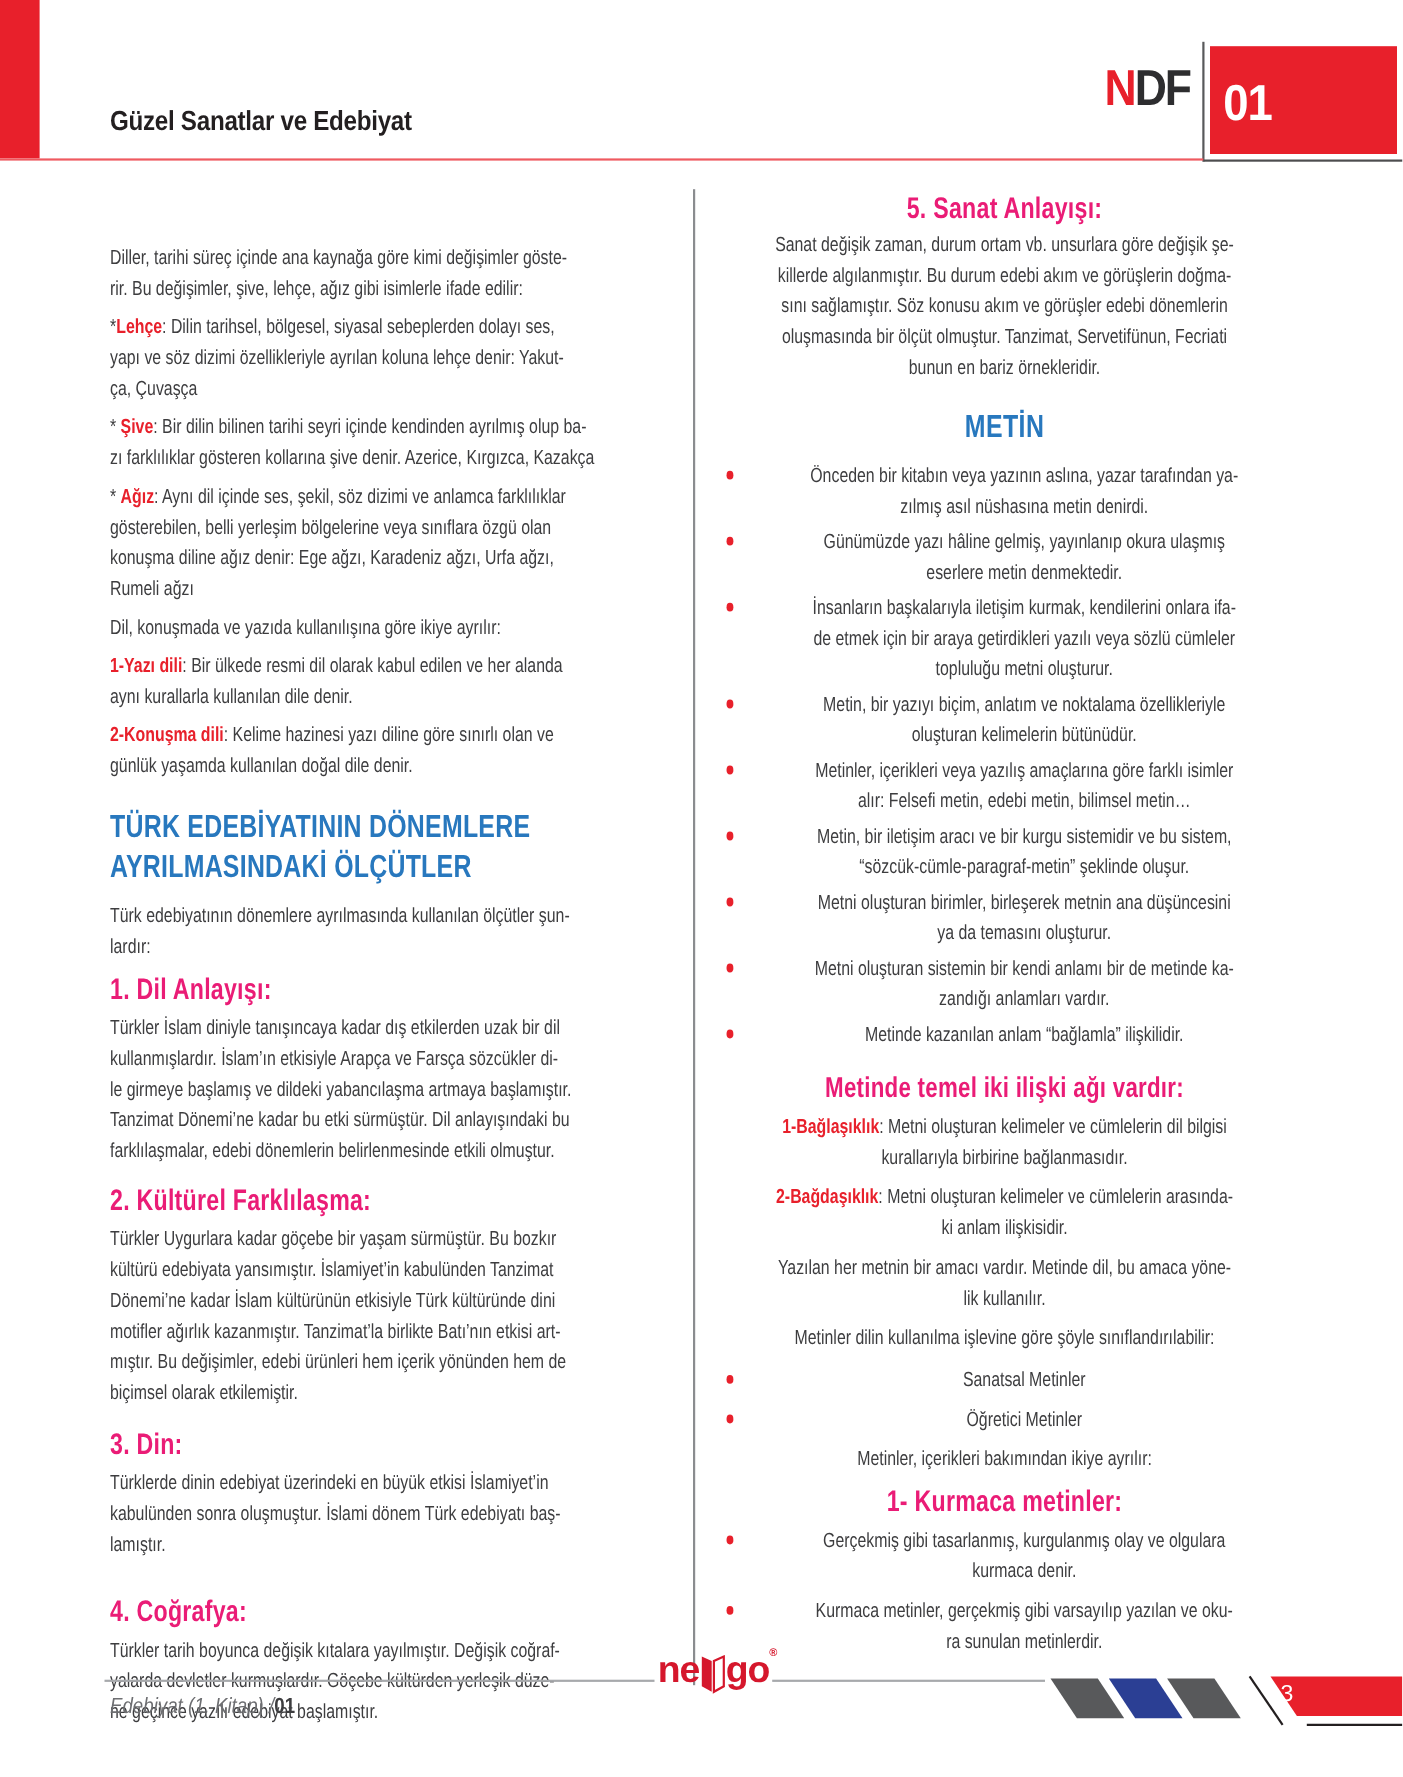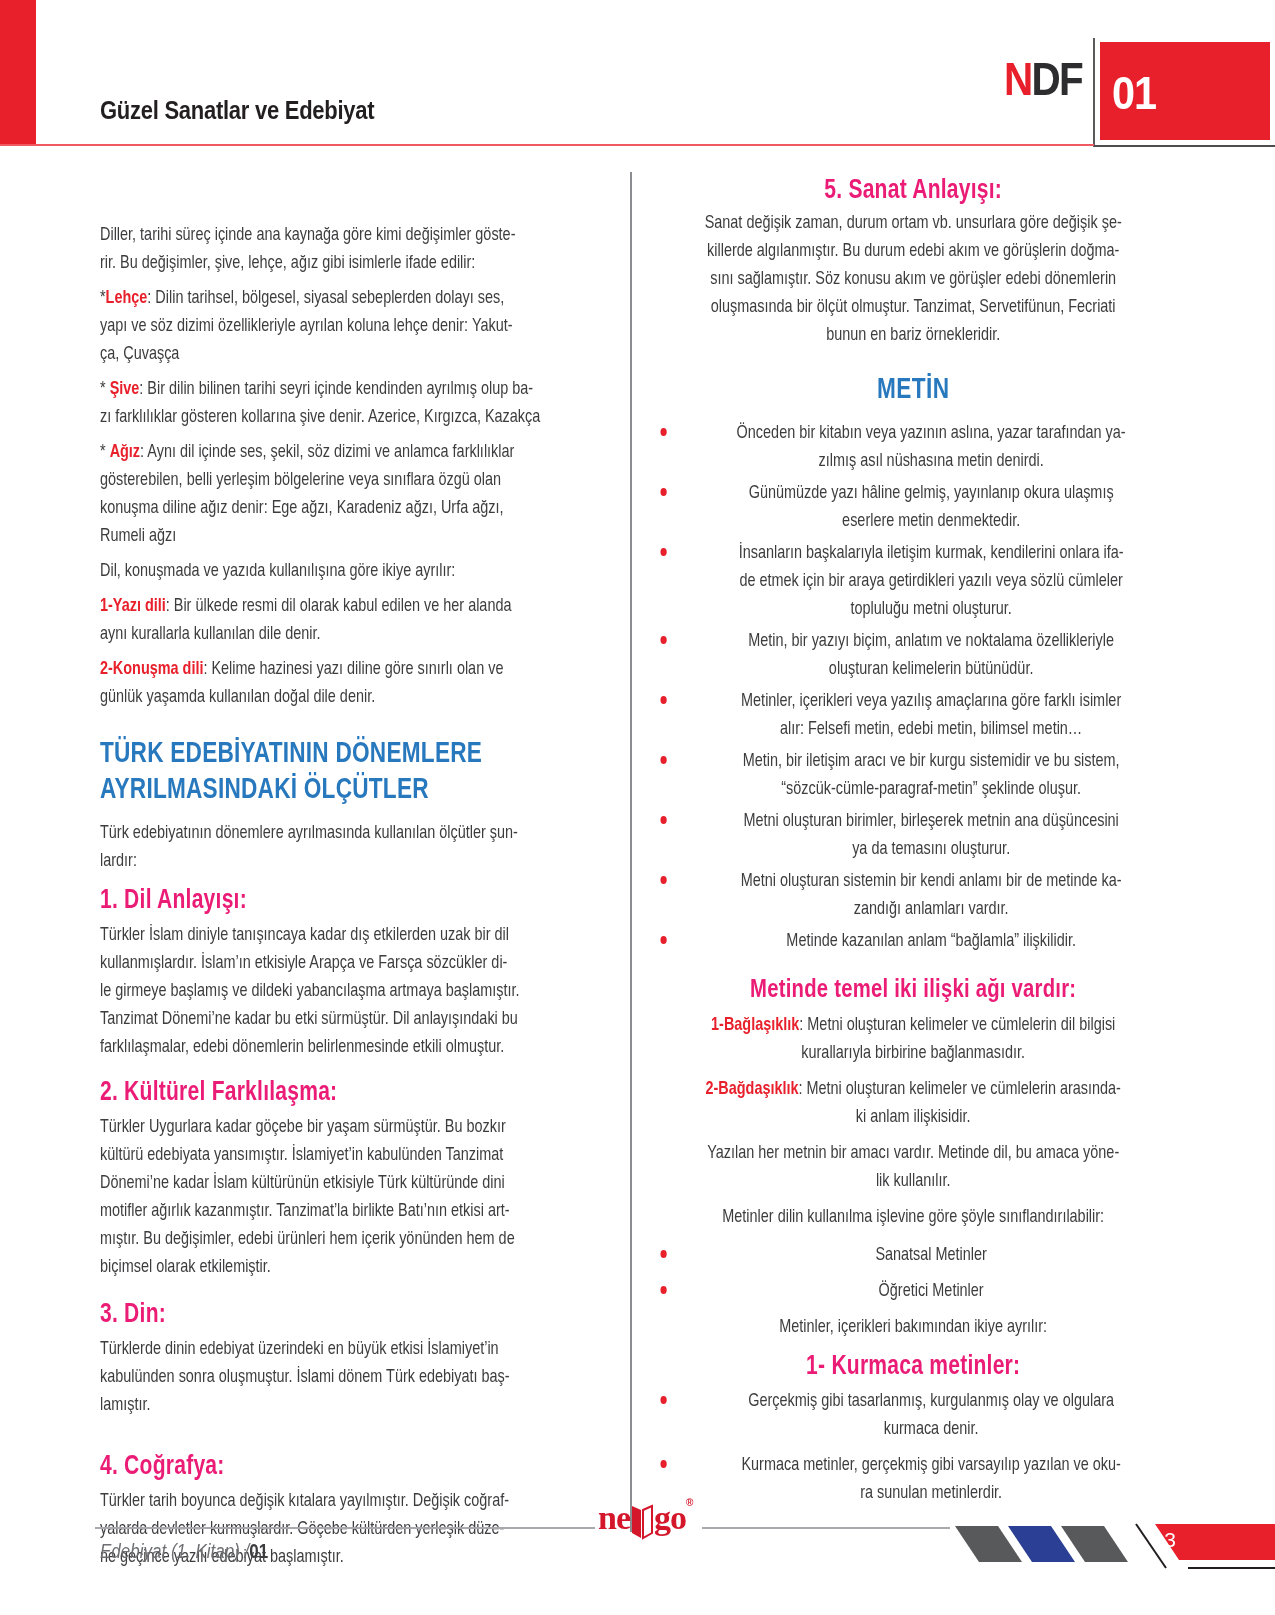--- a/index.html
+++ b/index.html
@@ -48,21 +48,21 @@
   .mb10{margin-bottom:10px !important;}
 
   
   .footer-rule-left{position:absolute;left:95px;top:1527px;width:500px;height:2px;background:#a7a9ac;}
   .footer-rule-mid{position:absolute;left:702px;top:1527px;width:248px;height:2px;background:#a7a9ac;}
   .footer-book{position:absolute;left:100px;top:1540px;font-size:20px;color:#6d6e71;
         transform:scaleX(0.85);transform-origin:0 0;white-space:nowrap;}
   .footer-book .it{font-style:italic;}
   .footer-book .bold{font-style:normal;font-weight:bold;color:#3d3d3f;}
   .logo{position:absolute;left:598px;top:1496px;width:104px;height:52px;color:#d5172c;white-space:nowrap;}
-  .logo .txt{font-size:34px;font-weight:800;letter-spacing:-1px;vertical-align:top;line-height:44px;font-family:Liberation Serif, serif;}
+  .logo .txt{font-size:34px;font-weight:800;letter-spacing:-1px;vertical-align:top;line-height:44px;}
   .logo .reg{font-size:10px;font-weight:bold;vertical-align:top;line-height:14px;}
   .logo svg{vertical-align:top;margin:6px -1px 0 -1px;}
   .stripes{position:absolute;left:950px;top:1520px;width:325px;height:60px;}
   .page-num{position:absolute;left:1150px;top:1528px;width:40px;text-align:center;font-size:21px;color:#ffffff;}
 </style>
 </head>
 <body>
 
 <div class="page">
 

